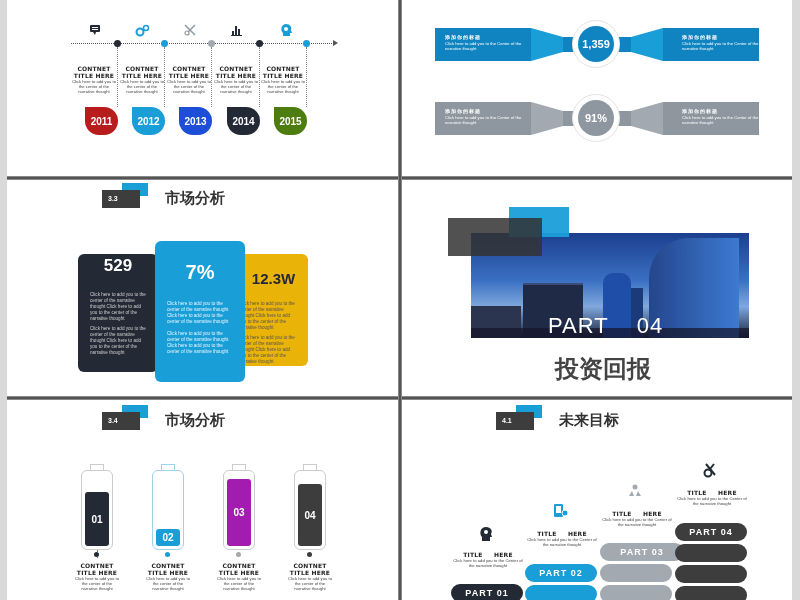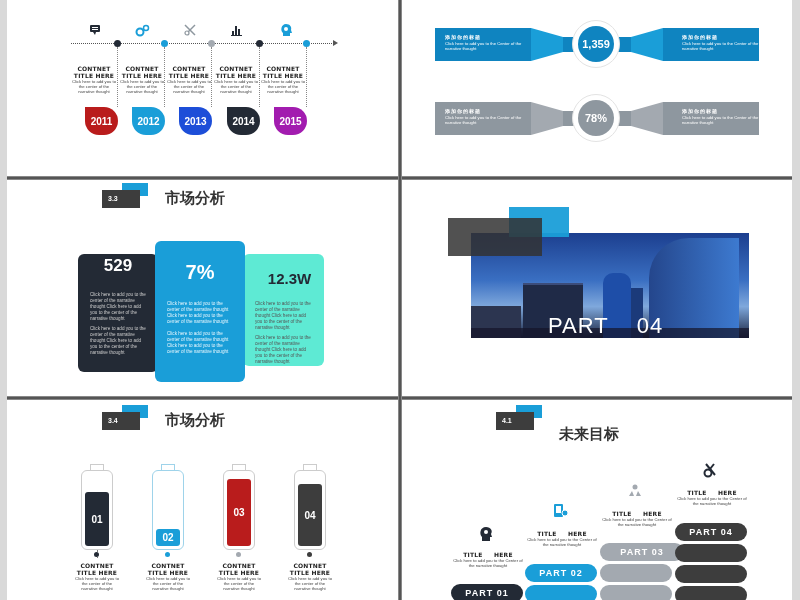--- a/index.html
+++ b/index.html
@@ -102,21 +102,21 @@
     <div class="abs" style="left:253px;top:65px;width:46px">
       <div class="ctitle">CONTNET</div>
       <div class="ctitle">TITLE  HERE</div>
       <div class="cbody">Click here to add  you to the center  of the narrative thought</div>
     </div>
 
     <div class="drop" style="left:78px;top:107px;width:33px;background:#b91c1c">2011</div>
     <div class="drop" style="left:125px;top:107px;width:33px;background:#1a9ed8">2012</div>
     <div class="drop" style="left:172px;top:107px;width:33px;background:#1d4ed8">2013</div>
     <div class="drop" style="left:220px;top:107px;width:33px;background:#232a35">2014</div>
-    <div class="drop" style="left:267px;top:107px;width:33px;background:#a21caf">2015</div>
+    <div class="drop" style="left:267px;top:107px;width:33px;background:#4d7c0f">2015</div>
   </div>
 
   <div class="panel" style="left:402px;top:0;width:390px;height:196px">
 
     <svg class="abs" style="left:33px;top:28px" width="324" height="34">
       <rect x="0" y="0" width="96" height="33" fill="#0f84c0"></rect>
       <polygon points="96,0 128,9 128,24 96,33" fill="#1a9ed8"></polygon>
       <rect x="128" y="9" width="68" height="15" fill="#0f84c0"></rect>
       <polygon points="196,9 228,0 228,33 196,24" fill="#1a9ed8"></polygon>
       <rect x="228" y="0" width="96" height="33" fill="#0f84c0"></rect>
@@ -141,37 +141,37 @@
     </svg>
     <div class="ribbon" style="left:33px;top:102px;width:96px">
       <div class="t1">添加你的标题</div>
       <div class="t2">Click here to add  you to the Center of the  narrative thought</div>
     </div>
     <div class="ribbon" style="left:270px;top:102px;width:96px">
       <div class="t1">添加你的标题</div>
       <div class="t2">Click here to add  you to the Center of the  narrative thought</div>
     </div>
     <div class="abs" style="left:170px;top:94px;width:48px;height:48px;border-radius:50%;background:#fff;border:1px solid #e3e3e3"></div>
-    <div class="abs" style="left:176px;top:100px;width:36px;height:36px;border-radius:50%;background:#8e979f;color:#fff;font-size:11px;font-weight:bold;display:flex;align-items:center;justify-content:center">78%</div>
+    <div class="abs" style="left:176px;top:100px;width:36px;height:36px;border-radius:50%;background:#8e979f;color:#fff;font-size:11px;font-weight:bold;display:flex;align-items:center;justify-content:center">91%</div>
   </div>
 
   <div class="hline" style="top:176px"></div>
 
   <div class="panel" style="left:7px;top:180px;width:391px;height:216px">
     <div class="badge-blue" style="left:115px;top:3px;width:26px;height:13px"></div>
     <div class="badge" style="left:95px;top:10px">3.3</div>
     <div class="sec-title" style="left:158px;top:9px">市场分析</div>
 
     <div class="card" style="left:71px;top:74px;width:80px;height:118px;background:#232a35;color:#ccc">
       <div class="big" style="font-size:17px;color:#fff;margin-top:2px">529</div>
       <div class="txt" style="margin-top:16px">Click here to add  you to the center of the  narrative thought Click here to add   you to the center of the narrative thought</div>
       <div class="txt" style="margin-top:4px">Click here to add  you to the center of the  narrative thought Click here to add   you to the center of the narrative thought</div>
     </div>
     <div class="card" style="left:315px;top:74px;width:0;height:0"></div>
-    <div class="card" style="left:236px;top:74px;width:81px;height:112px;background:#5eead4;color:#555">
+    <div class="card" style="left:220px;top:74px;width:81px;height:112px;background:#eab308;color:#555">
       <div class="big" style="font-size:15px;color:#232a35;margin-top:16px;padding-left:12px">12.3W</div>
       <div class="txt" style="margin-top:14px">Click here to add  you to the center of the  narrative thought Click here to add   you to the center of the narrative thought</div>
       <div class="txt" style="margin-top:4px">Click here to add  you to the center of the  narrative thought Click here to add   you to the center of the narrative thought</div>
     </div>
     <div class="card" style="left:148px;top:61px;width:90px;height:141px;background:#1a9ed8;color:#e8f6fd">
       <div class="big" style="font-size:20px;color:#fff;margin-top:20px">7%</div>
       <div class="txt" style="margin-top:17px">Click here to add  you to the center of the  narrative thought Click here to add   you to the center of the narrative thought</div>
       <div class="txt" style="margin-top:6px">Click here to add  you to the center of the  narrative thought Click here to add   you to the center of the narrative thought</div>
     </div>
   </div>
@@ -181,20 +181,21 @@
       <div class="abs" style="left:0;bottom:0;width:50px;height:32px;background:#2c3550"></div>
       <div class="abs" style="left:52px;bottom:0;width:60px;height:55px;background:#1f2a47;border-top:2px solid #3b4c7a"></div>
       <div class="abs" style="left:132px;bottom:0;width:28px;height:65px;background:#1e4ea8;border-radius:10px 10px 0 0"></div>
       <div class="abs" style="left:160px;bottom:0;width:12px;height:50px;background:#1b3a7a"></div>
       <div class="abs" style="left:178px;bottom:0;width:90px;height:100px;background:linear-gradient(90deg,#24468c,#3d7ad0);border-radius:40px 0 0 0"></div>
       <div class="abs" style="left:0;bottom:0;width:278px;height:10px;background:rgba(20,20,40,.7)"></div>
     </div>
     <div class="abs" style="left:107px;top:27px;width:60px;height:30px;background:#1a9ed8;opacity:.95"></div>
     <div class="abs" style="left:46px;top:38px;width:94px;height:38px;background:rgba(50,50,50,.85)"></div>
     <div class="abs" style="left:146px;top:133px;font-size:22px;color:#fff;letter-spacing:1px;white-space:pre">PART    04</div>
+    <div class="abs" style="left:153px;top:173px;font-family:'DejaVu Sans',sans-serif;font-weight:bold;font-size:24px;color:#444">投资回报</div>
   </div>
 
   <div class="hline" style="top:396px"></div>
 
   <div class="panel" style="left:7px;top:400px;width:391px;height:200px">
     <div class="badge-blue" style="left:115px;top:5px;width:26px;height:13px"></div>
     <div class="badge" style="left:95px;top:12px">3.4</div>
     <div class="sec-title" style="left:158px;top:11px">市场分析</div>
 
     <div class="batt-cap" style="left:83px;top:64px"></div>
@@ -202,21 +203,21 @@
       <div class="batt-fill" style="top:21px;bottom:3px;background:#232a35">01</div>
     </div>
 
     <div class="batt-cap" style="left:154px;top:64px;border-color:#9ed3ea"></div>
     <div class="batt" style="left:145px;top:70px;border-color:#9ed3ea">
       <div class="batt-fill" style="top:58px;bottom:3px;background:#1a9ed8">02</div>
     </div>
 
     <div class="batt-cap" style="left:225px;top:64px"></div>
     <div class="batt" style="left:216px;top:70px">
-      <div class="batt-fill" style="top:8px;bottom:3px;background:#b91c1c">03</div>
+      <div class="batt-fill" style="top:8px;bottom:3px;background:#a21caf">03</div>
     </div>
 
     <div class="batt-cap" style="left:296px;top:64px"></div>
     <div class="batt" style="left:287px;top:70px">
       <div class="batt-fill" style="top:13px;bottom:3px;background:#3d3d3d">04</div>
     </div>
 
     <div class="abs" style="left:90px;top:150px;height:8px;border-left:1px dotted #777"></div>
     <div class="dot" style="left:87px;top:149px;width:5px;height:5px;top:152px;background:#232a35"></div>
     <div class="dot" style="left:158px;top:152px;width:5px;height:5px;background:#1a9ed8"></div>
@@ -241,21 +242,21 @@
     <div class="abs" style="left:281px;top:162px;width:44px">
       <div class="ctitle">CONTNET</div>
       <div class="ctitle">TITLE  HERE</div>
       <div class="cbody">Click here to add  you to the center  of the narrative thought</div>
     </div>
   </div>
 
   <div class="panel" style="left:402px;top:400px;width:390px;height:200px">
     <div class="badge-blue" style="left:114px;top:5px;width:26px;height:13px"></div>
     <div class="badge" style="left:94px;top:12px">4.1</div>
-    <div class="sec-title" style="left:157px;top:25px">未来目标</div>
+    <div class="sec-title" style="left:157px;top:11px">未来目标</div>
 
     <svg class="abs" style="left:77px;top:126px" width="14" height="16">
         <path d="M7 1 C12 1 14 5 12 8 L13 11 L11 11 L11 15 L3 15 L3 11 C0 8 1 1 7 1Z" fill="#232a35"></path>
         <circle cx="7" cy="6" r="2" fill="#fff"></circle>
       </svg>
     <svg class="abs" style="left:151px;top:103px" width="16" height="16">
         <rect x="1" y="1" width="9" height="13" rx="1" fill="#1a9ed8"></rect>
         <rect x="3" y="3" width="5" height="7" fill="#fff"></rect>
         <circle cx="12" cy="10" r="3" fill="#1a9ed8" stroke="#fff" stroke-width="1"></circle>
       </svg>

